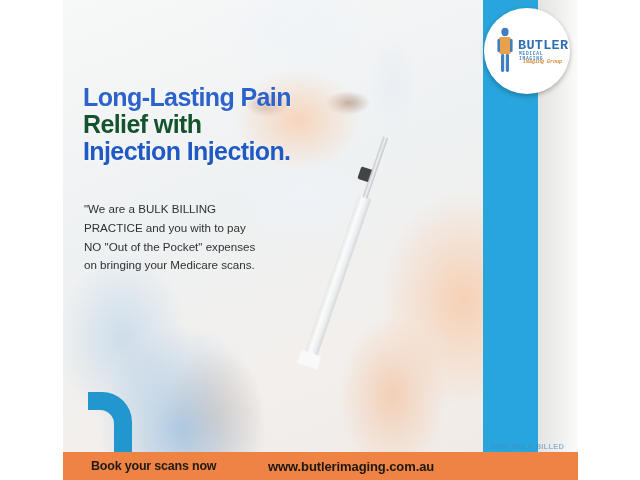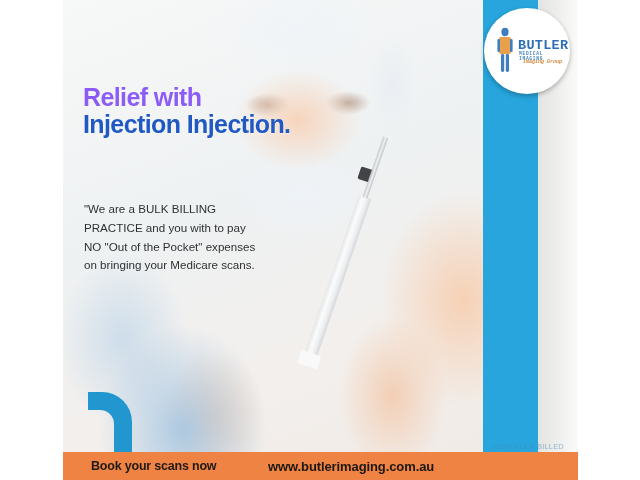--- a/index.html
+++ b/index.html
@@ -173,21 +173,21 @@
     position: absolute;
     left: 20px;
     top: 84px;
     font-size: 25px;
     font-weight: bold;
     line-height: 1.08;
     letter-spacing: -0.6px;
     color: #2b62cc;
     text-shadow: 0 1px 2px rgba(255,255,255,0.5);
   }
-  .headline .l2 { color: #8b5cf6; }
+  .headline .l2 { color: #14532d; }
   .headline .l3 { color: #2059c4; }
 
   
   .body-copy {
     position: absolute;
     left: 21px;
     top: 200px;
     width: 235px;
     font-size: 11.6px;
     line-height: 1.62;
@@ -248,21 +248,21 @@
     font-style: italic;
     font-weight: bold;
     color: #ffffff;
     letter-spacing: -0.3px;
   }
   .bulk-billed {
     position: absolute;
     right: 14px;
     bottom: 29px;
     font-size: 7.5px;
-    font-weight: normal;
+    font-weight: bold;
     letter-spacing: 0.2px;
     color: rgba(70,140,185,0.55);
   }
 </style>
 </head>
 <body>
 
 <div id="ad-canvas">
 
   <div class="photo"></div>
@@ -282,20 +282,21 @@
         <rect x="3.4" y="12" width="2.6" height="13" rx="1.2" fill="#3f7fc0"></rect>
         <rect x="16" y="12" width="2.6" height="13" rx="1.2" fill="#3f7fc0"></rect>
       </svg>
       <div class="logo-word">BUTLER</div>
       <div class="logo-sub">MEDICAL IMAGING</div>
       <div class="logo-tag">Imaging Group</div>
     </div>
   </div>
 
   <div class="headline">
+    <div class="l1">Long-Lasting Pain</div>
     <div class="l2">Relief with</div>
     <div class="l3">Injection Injection.</div>
   </div>
 
   <div class="body-copy">
     <div>"We are a BULK BILLING</div>
     <div>PRACTICE and you with to pay</div>
     <div>NO "Out of the Pocket" expenses</div>
     <div>on bringing your Medicare scans.</div>
   </div>

